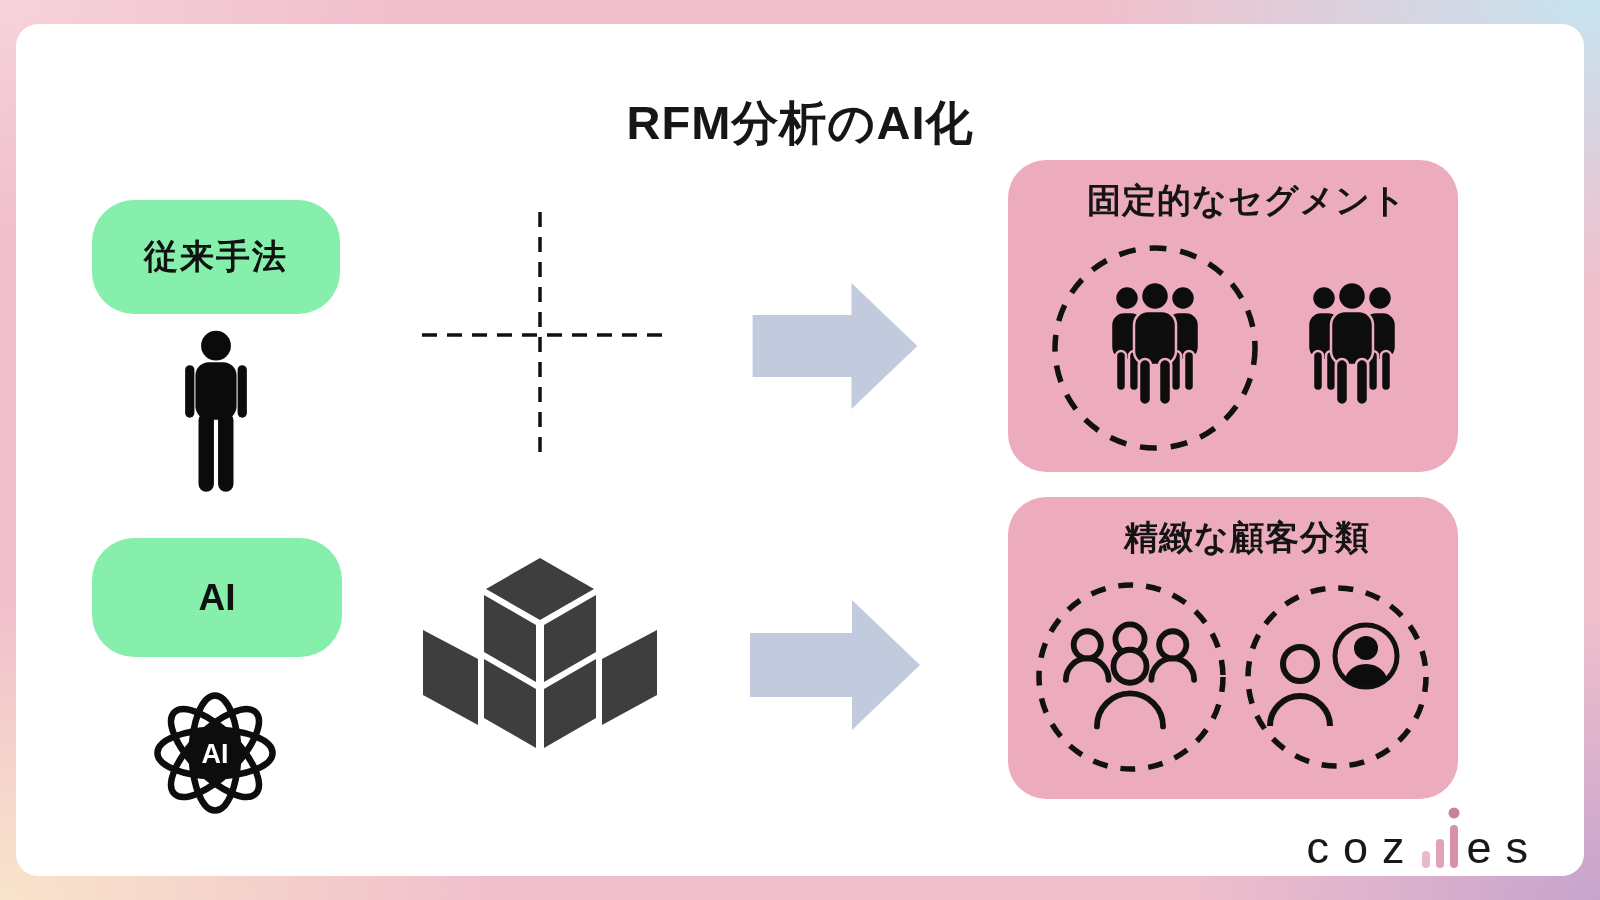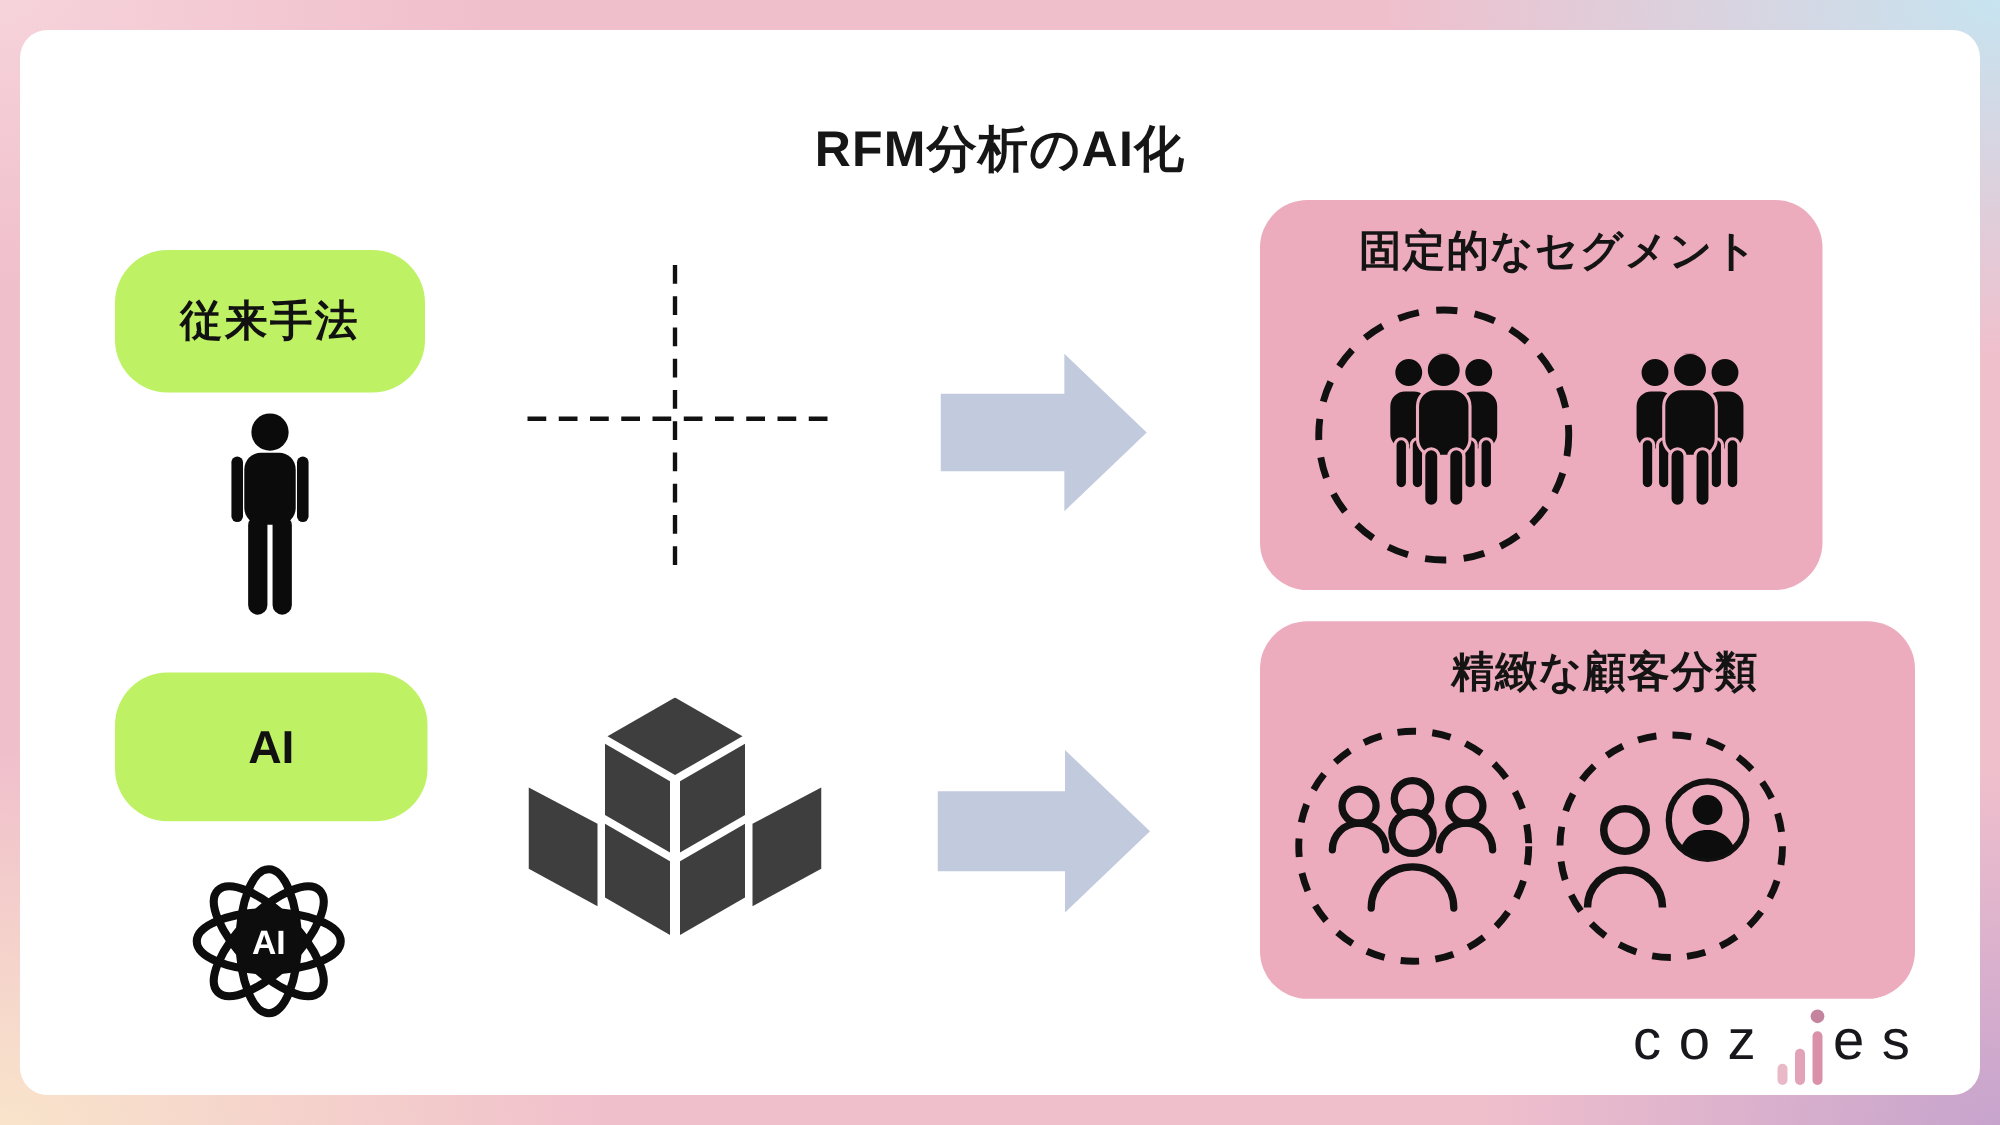--- a/index.html
+++ b/index.html
@@ -13,39 +13,39 @@
       radial-gradient(720px 420px at 0% 0%, #f6d3da 0%, rgba(246,211,218,0) 55%),
       #f0bfcc;
   }
   .panel{
     position:absolute;left:16px;right:16px;top:24px;bottom:24px;
     background:#ffffff;border-radius:22px;
   }
   .abs{position:absolute;}
   .main-title{
     left:0;width:1600px;top:92px;text-align:center;
-    font-size:40px;font-weight:bold;color:#161616;letter-spacing:1px;
+    font-size:47px;font-weight:bold;color:#161616;letter-spacing:1px;
   }
   .pill{
-    background:#bef264;border-radius:42px;display:flex;align-items:center;justify-content:center;
+    background:#86efac;border-radius:42px;display:flex;align-items:center;justify-content:center;
     font-weight:bold;color:#111;
   }
   .pill-traditional{left:92px;top:200px;width:248px;height:114px;font-size:34px;letter-spacing:2px;}
   .pill-ai{left:92px;top:538px;width:250px;height:119px;font-size:37px;}
   .box{
     background:#ecacbe;border-radius:38px;
   }
   .box-fixed{left:1008px;top:160px;width:450px;height:312px;}
-  .box-precise{left:1008px;top:497px;width:524px;height:302px;}
+  .box-precise{left:1008px;top:497px;width:450px;height:302px;}
   .box-title{
     position:absolute;left:0;right:0;top:18px;text-align:center;
     font-size:34px;font-weight:bold;color:#141414;letter-spacing:1px;padding-left:28px;
   }
   .logo{
-    left:1252px;top:806px;width:290px;display:flex;justify-content:flex-end;
+    left:1252px;top:806px;width:290px;display:flex;align-items:flex-end;justify-content:flex-end;
     font-size:45px;color:#17171c;font-weight:500;
   }
   .logo-text{letter-spacing:14px;}
   .logo-bars{margin:0 2px 6px 2px;}
   svg{display:block;}
 </style>
 </head>
 <body>
 
 <div class="panel"></div>

